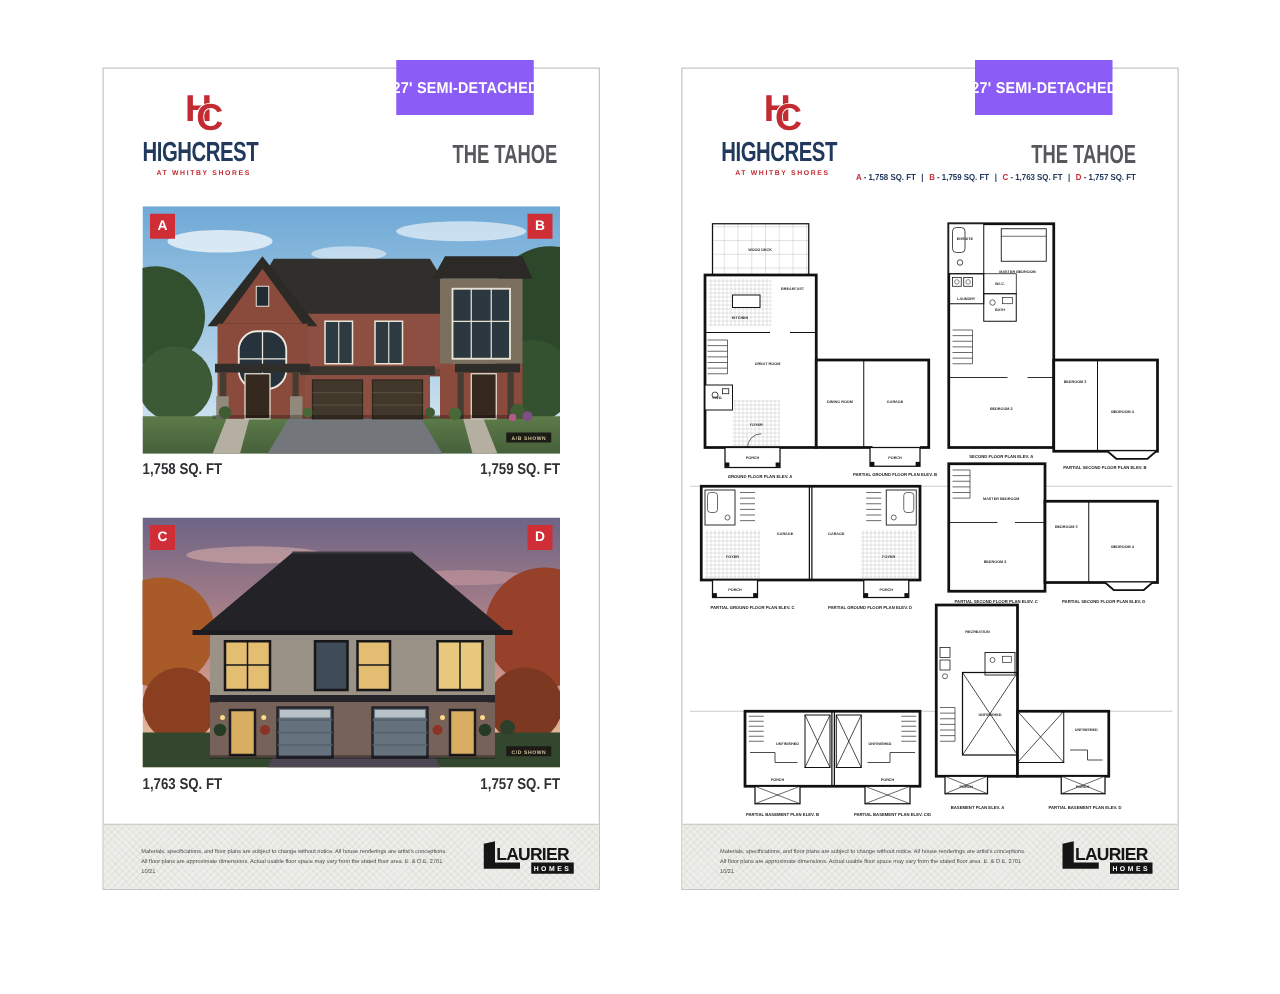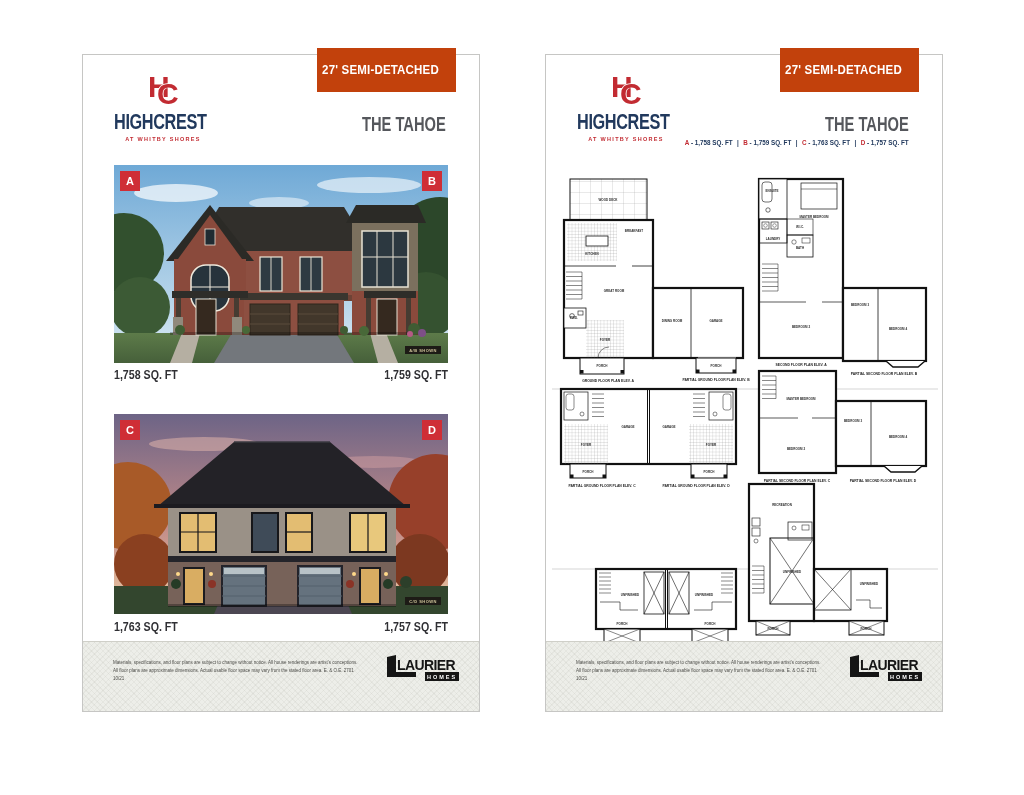--- a/index.html
+++ b/index.html
@@ -2,22 +2,22 @@
 <html><head>
 <meta charset="utf-8">
 <style>
   * { margin:0; padding:0; box-sizing:border-box; }
   body { background:#ffffff; font-family:"Liberation Sans", sans-serif; }
   .canvas { position:relative; width:1024px; height:795px; background:#ffffff; overflow:hidden; }
   .page { position:absolute; top:54px; width:398px; height:658px; background:#ffffff; border:1px solid #c6c6c4; }
   .page-left { left:82px; }
   .page-right { left:545px; }
 
-  .banner { position:absolute; left:234px; top:-7px; width:139px; height:44px; background:#c2410c;
-            display:flex; align-items:center; justify-content:flex-start; }
+  .banner { position:absolute; left:234px; top:-7px; width:110px; height:44px; background:#8b5cf6;
+            display:flex; align-items:center; justify-content:center; }
   .banner span { color:#fff; font-weight:bold; font-size:12.5px; white-space:nowrap;
                  transform:scaleX(.92); letter-spacing:.2px; }
 
   .monogram { position:absolute; left:64px; top:15px; }
   .brand-name { position:absolute; left:31px; top:54px; font-size:22px; font-weight:bold; color:#21395d;
                 white-space:nowrap; transform:scaleX(.74); transform-origin:left center; letter-spacing:-.5px; }
   .brand-tagline { position:absolute; left:24px; top:81px; width:112px; text-align:center; font-size:5.5px;
                    font-weight:bold; color:#c22b32; letter-spacing:1.3px; }
 
   .model-name { position:absolute; right:33px; top:57px; font-size:21px; font-weight:bold; color:#55575c;
@@ -35,21 +35,21 @@
   .badge-l { left:6px; } .badge-r { right:6px; }
   .shown-tag { position:absolute; right:7px; bottom:9px; background:#1d1b16; color:#cfc49a;
                font-size:4px; letter-spacing:.5px; padding:1.5px 4px; font-weight:bold; }
   .sqft-row { position:absolute; left:31px; width:334px; height:15px; }
   .sqft { position:absolute; top:0; font-size:12.5px; font-weight:bold; color:#303034; white-space:nowrap; }
   .sqft-l { left:0; transform:scaleX(.85); transform-origin:left center; }
   .sqft-r { right:0; transform:scaleX(.85); transform-origin:right center; }
 
   .plans-svg { position:absolute; left:0; top:115px; }
 
-  .page-footer { position:absolute; left:0; right:0; bottom:0; height:70px; background:#edeee9;
+  .page-footer { position:absolute; left:0; right:0; bottom:0; height:52px; background:#edeee9;
                  border-top:1px solid #cfcfc8;
                  background-image:repeating-linear-gradient(45deg, rgba(120,120,105,.07) 0 1px, transparent 1px 4px),
                                   repeating-linear-gradient(135deg, rgba(120,120,105,.07) 0 1px, transparent 1px 4px); }
   .disclaimer { position:absolute; left:30px; top:17px; width:245px; font-size:4.5px; color:#4c4c48; line-height:1.8; }
   .laurier { position:absolute; left:300px; top:10px; }
 
   text { font-family:"Liberation Sans", sans-serif; }
   .room-label { font-size:3px; font-weight:bold; fill:#2c2c2c; }
   .plan-caption { font-size:3.4px; font-weight:bold; fill:#1c1c1c; }
 </style>

